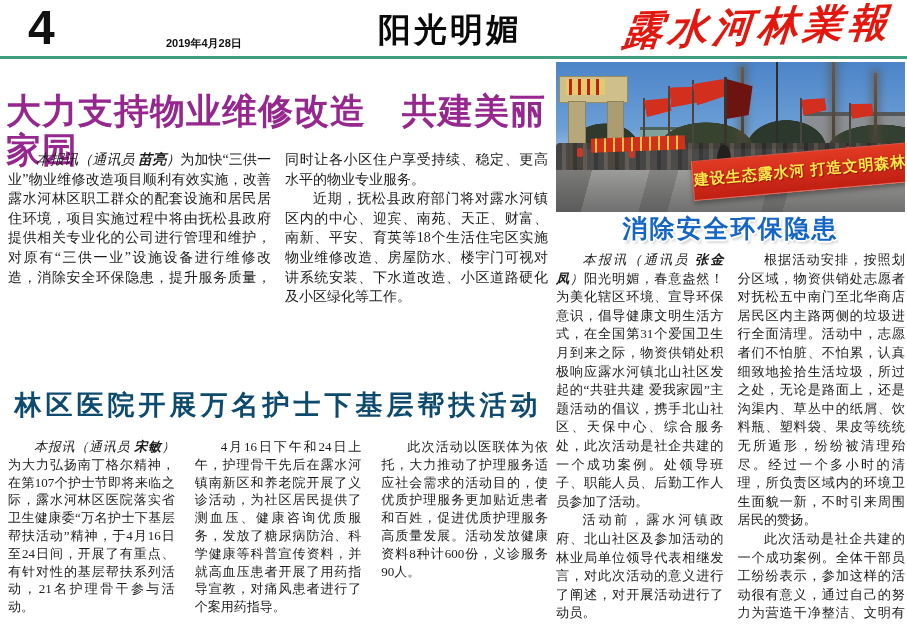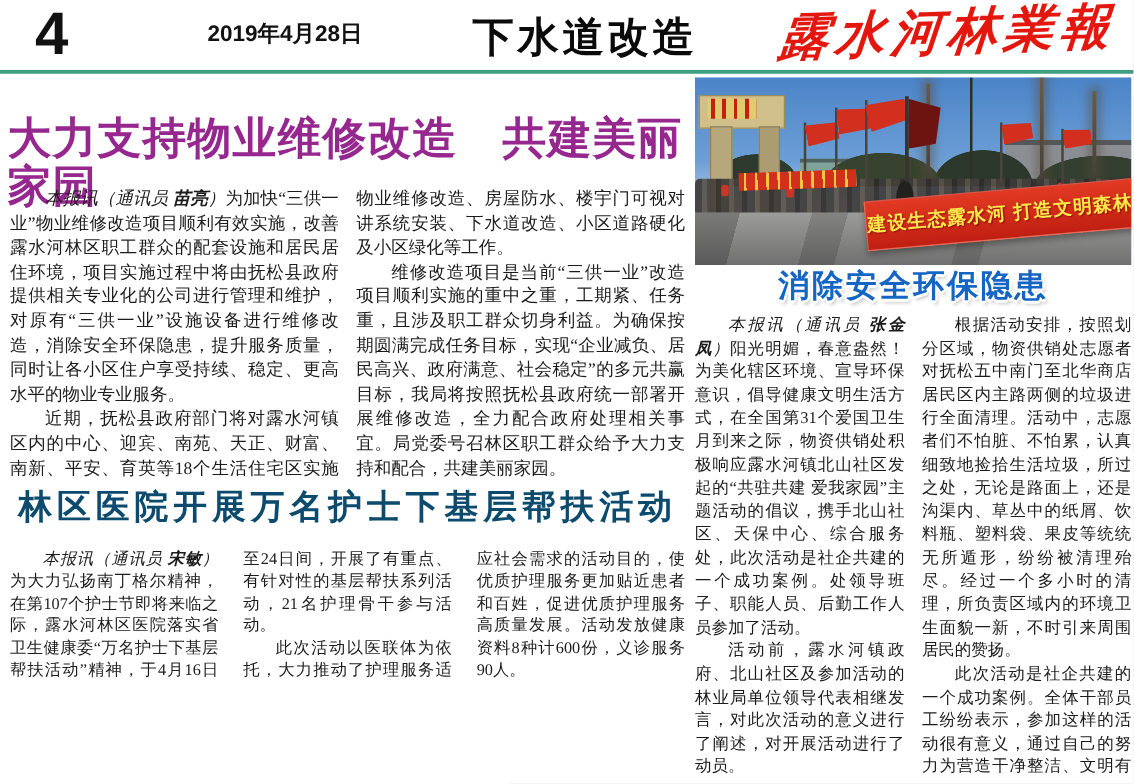--- a/index.html
+++ b/index.html
@@ -3,22 +3,22 @@
 <meta charset="utf-8">
 <style>
   html,body{margin:0;padding:0;background:#e8e8e8;}
   .page{position:relative;width:907px;height:627px;background:#ffffff;overflow:hidden;
         font-family:"Liberation Serif",serif;color:#1b1b1b;margin:0 auto;}
   .abs{position:absolute;}
 
   
   .pagenum{left:28px;top:4px;font-family:"Liberation Sans",sans-serif;font-weight:bold;
            font-size:48px;color:#111;line-height:1;}
-  .pagedate{left:166px;top:15px;font-family:"Liberation Sans",sans-serif;font-weight:bold;
-            font-size:18px;color:#111;}
+  .pagedate{left:166px;top:36px;font-family:"Liberation Sans",sans-serif;font-weight:bold;
+            font-size:11px;color:#111;}
   .section-title{left:378px;top:8px;font-family:"Liberation Sans",sans-serif;font-weight:900;
                  font-size:33px;letter-spacing:3px;color:#0a0a0a;}
   .masthead{right:16px;top:2px;width:268px;text-align:center;color:#e3170d;
             font-family:"DejaVu Serif",serif;font-style:italic;font-weight:bold;
             font-size:40px;letter-spacing:5px;transform:rotate(-2deg) skewX(-7deg);
             line-height:1.2;white-space:nowrap;}
   .rule{left:0;top:56px;width:907px;height:3px;background:#3f9e80;}
 
   
   .para{margin:0;text-indent:2em;}
@@ -102,34 +102,34 @@
   .a3-body{left:556px;top:251px;width:349px;height:373px;column-count:2;column-gap:14px;
            font-size:13.2px;line-height:18.6px;overflow:hidden;}
 </style>
 </head>
 <body>
 
 <div class="page">
 
   <div class="abs pagenum">4</div>
   <div class="abs pagedate">2019年4月28日</div>
-  <div class="abs section-title">下水道改造</div>
+  <div class="abs section-title">阳光明媚</div>
   <div class="abs masthead">露水河林業報</div>
   <div class="abs rule"></div>
 
   <div class="abs a1-headline">大力支持物业维修改造　共建美丽家园</div>
   <div class="abs a1-body justify">
     <p class="para"><span class="byline">本报讯（通讯员 </span><span class="byline-name">苗亮</span><span class="byline">）</span><span>为加快“三供一业”物业维修改造项目顺利有效实施，改善露水河林区职工群众的配套设施和居民居住环境，项目实施过程中将由抚松县政府提供相关专业化的公司进行管理和维护，对原有“三供一业”设施设备进行维修改造，消除安全环保隐患，提升服务质量，同时让各小区住户享受持续、稳定、更高水平的物业专业服务。</span></p>
     <p class="para">近期，抚松县政府部门将对露水河镇区内的中心、迎宾、南苑、天正、财富、南新、平安、育英等18个生活住宅区实施物业维修改造、房屋防水、楼宇门可视对讲系统安装、下水道改造、小区道路硬化及小区绿化等工作。</p>
-    <p class="para">维修改造项目是当前“三供一业”改造项目顺利实施的重中之重，工期紧、任务重，且涉及职工群众切身利益。为确保按期圆满完成任务目标，实现“企业减负、居民高兴、政府满意、社会稳定”的多元共赢目标，我局将按照抚松县政府统一部署开展维修改造，全力配合政府处理相关事宜。局党委号召林区职工群众给予大力支持和配合，共建美丽家园。</p>
   </div>
 
   <div class="abs a2-headline">林区医院开展万名护士下基层帮扶活动</div>
   <div class="abs a2-body justify">
     <p class="para"><span class="byline">本报讯（通讯员 </span><span class="byline-name">宋敏</span><span class="byline">）</span><span>为大力弘扬南丁格尔精神，在第107个护士节即将来临之际，露水河林区医院落实省卫生健康委“万名护士下基层帮扶活动”精神，于4月16日至24日间，开展了有重点、有针对性的基层帮扶系列活动，21名护理骨干参与活动。</span></p>
+    <p class="para">4月16日下午和24日上午，护理骨干先后在露水河镇南新区和养老院开展了义诊活动，为社区居民提供了测血压、健康咨询优质服务，发放了糖尿病防治、科学健康等科普宣传资料，并就高血压患者开展了用药指导宣教，对痛风患者进行了个案用药指导。</p>
     <p class="para">此次活动以医联体为依托，大力推动了护理服务适应社会需求的活动目的，使优质护理服务更加贴近患者和百姓，促进优质护理服务高质量发展。活动发放健康资料8种计600份，义诊服务90人。</p>
   </div>
 
   <div class="abs photo">
     <div class="sky"></div>
     <div class="bldg1"></div>
     <div class="bldg2"></div>
     <div class="treeline"></div>
     <div class="btree bt1"></div>
     <div class="btree bt2"></div>

